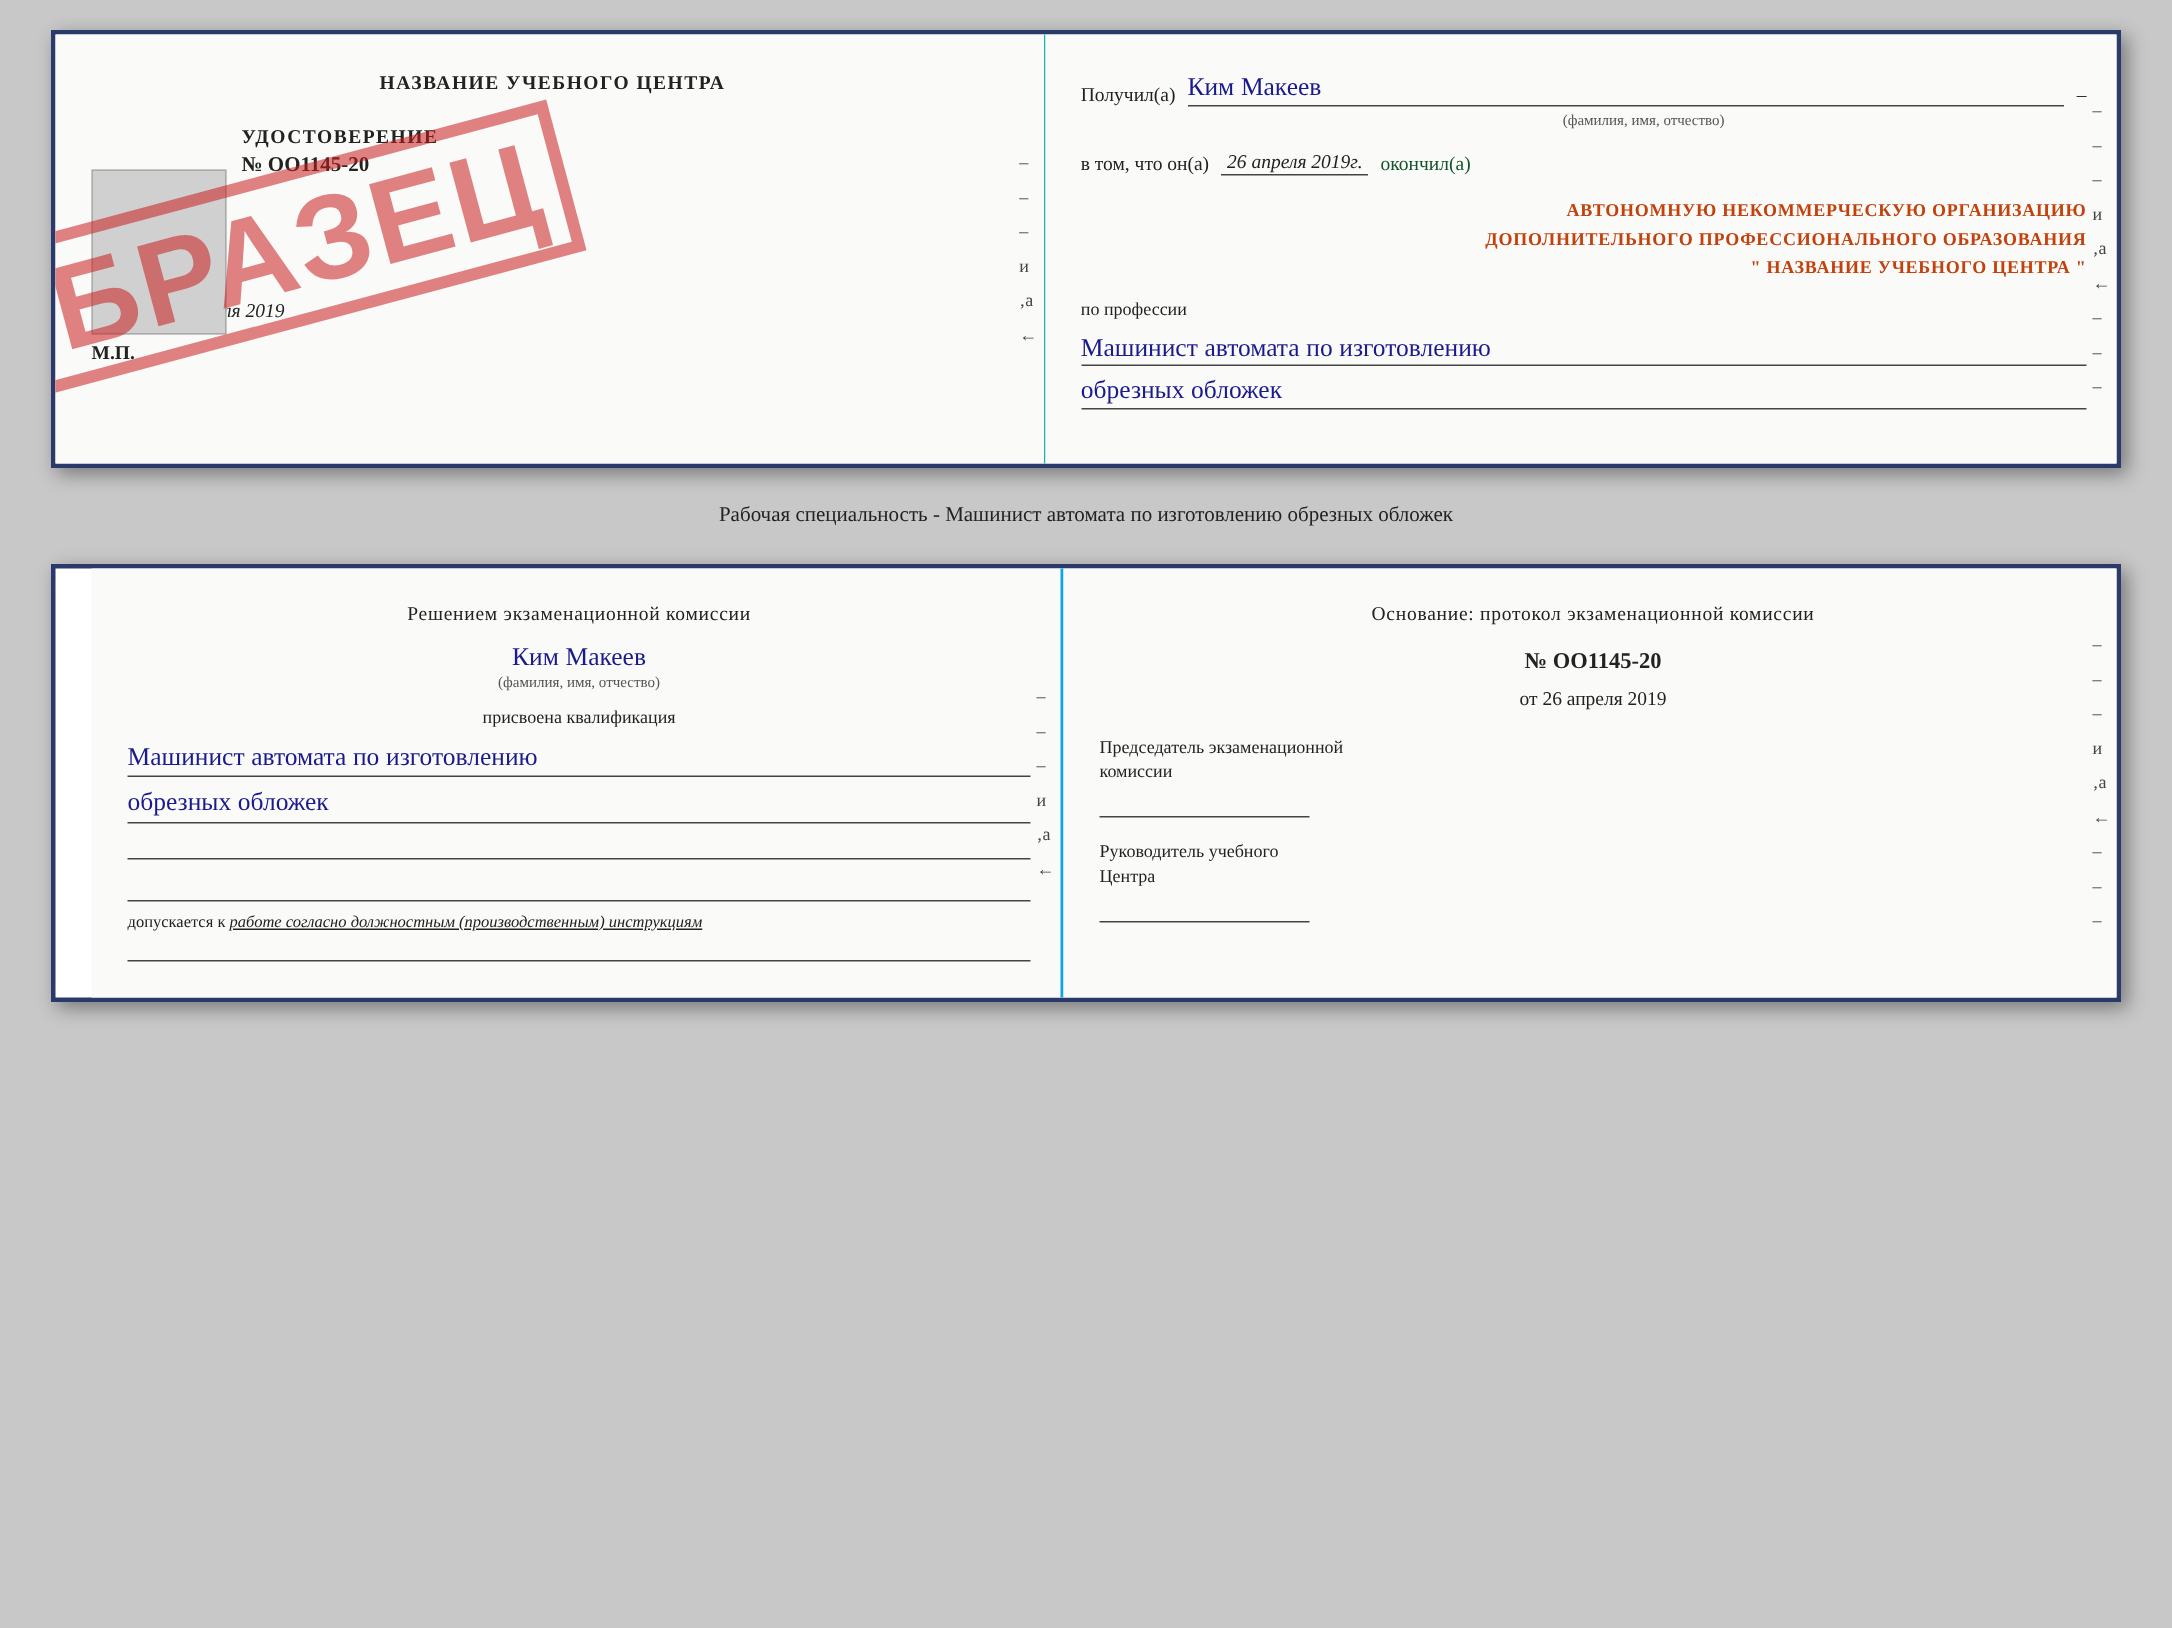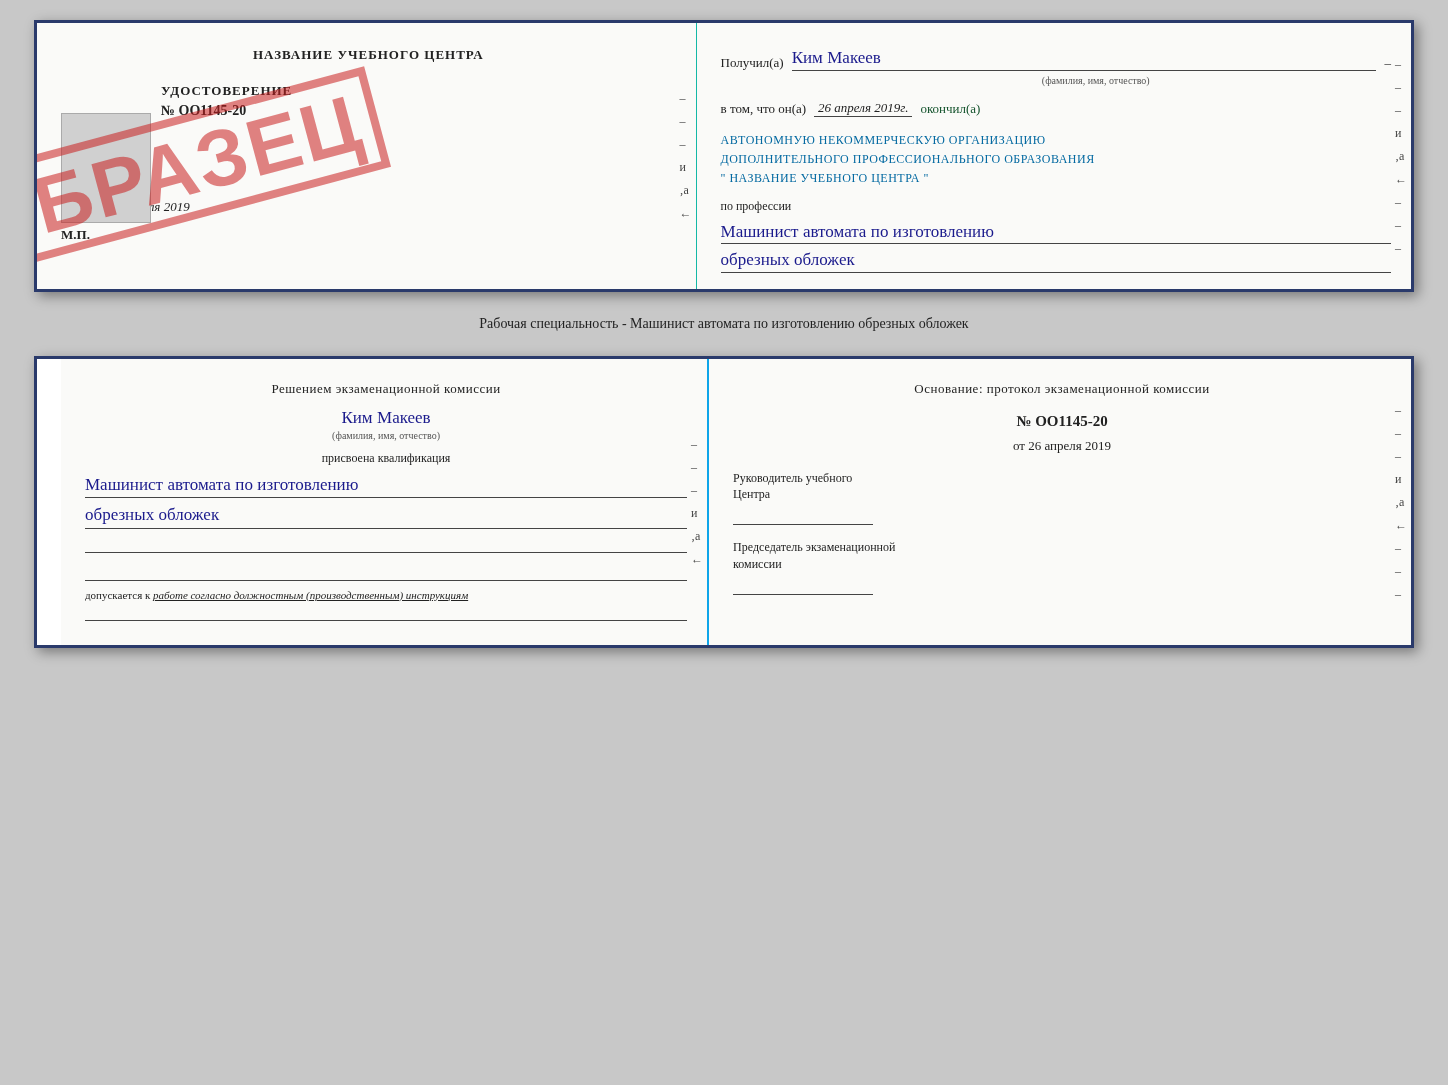--- a/index.html
+++ b/index.html
@@ -28,21 +28,21 @@
       width: 48%;
       border-right: 1px solid #14b8a6;
       padding: 24px 20px 20px 24px;
       position: relative;
       overflow: hidden;
       background: #fafaf8;
     }
 
     .doc-right {
       width: 52%;
-      padding: 24px 20px 16px 24px;
+      padding: 24px 20px 36px 24px;
       position: relative;
       background: #fafaf8;
     }
 
     
     .cert-title {
       text-align: center;
       font-size: 13px;
       font-weight: bold;
       letter-spacing: 1px;
@@ -182,28 +182,28 @@
       border-bottom: 1px solid #444;
       padding: 0 4px;
     }
 
     .vtom-finished {
       font-size: 13px;
       color: #14532d;
     }
 
     .org-block {
-      text-align: left;
+      text-align: right;
       font-size: 12px;
-      font-weight: normal;
+      font-weight: bold;
       text-transform: uppercase;
       letter-spacing: 0.5px;
       line-height: 1.6;
       margin: 14px 0 10px;
-      color: #0369a1;
+      color: #c2410c;
     }
 
     .profession-line {
       font-size: 12px;
       color: #222;
       margin-bottom: 6px;
     }
 
     .profession-value {
       font-family: 'Segoe Script', 'Dancing Script', cursive, serif;
@@ -466,34 +466,34 @@
   <div class="doc-bottom-right">
     <div class="osnov-header">Основание: протокол экзаменационной комиссии</div>
     <div class="protocol-number">№ OO1145-20</div>
     <div class="protocol-date">
       <span>от</span>
       <span>26 апреля 2019</span>
     </div>
 
     <div class="signature-block">
       <div class="sig-label">
+        <span>Председатель экзаменационной</span><br>
+        <span>комиссии</span>
+      </div>
+      <div class="sig-line"></div>
+    </div>
+
+    <div class="signature-block">
+      <div class="sig-label">
         <span>Руководитель учебного</span><br>
         <span>Центра</span>
       </div>
       <div class="sig-line"></div>
     </div>
 
-    <div class="signature-block">
-      <div class="sig-label">
-        <span>Председатель экзаменационной</span><br>
-        <span>комиссии</span>
-      </div>
-      <div class="sig-line"></div>
-    </div>
-
     <div class="right-edge-marks">
       <span class="edge-mark">–</span>
       <span class="edge-mark">–</span>
       <span class="edge-mark">–</span>
       <span class="edge-mark">и</span>
       <span class="edge-mark">‚а</span>
       <span class="edge-mark">←</span>
       <span class="edge-mark">–</span>
       <span class="edge-mark">–</span>
       <span class="edge-mark">–</span>

